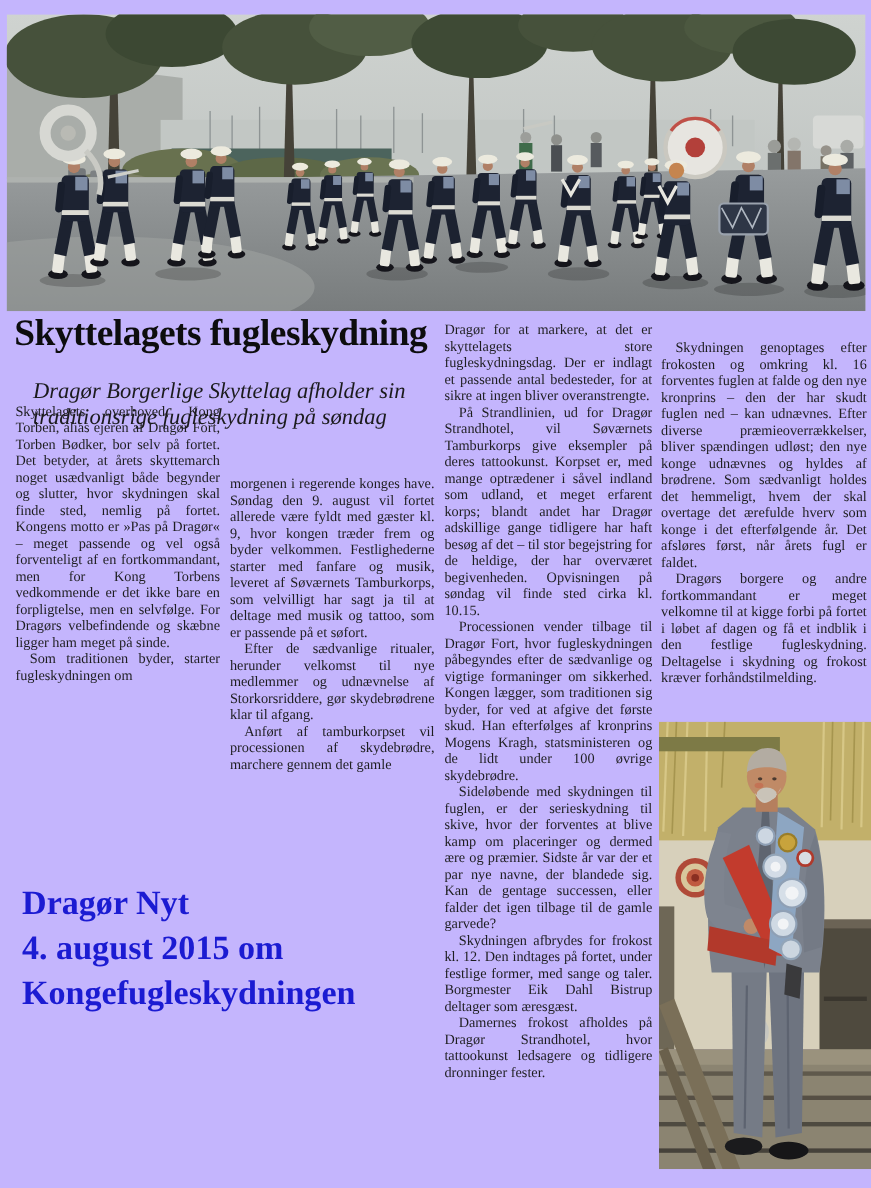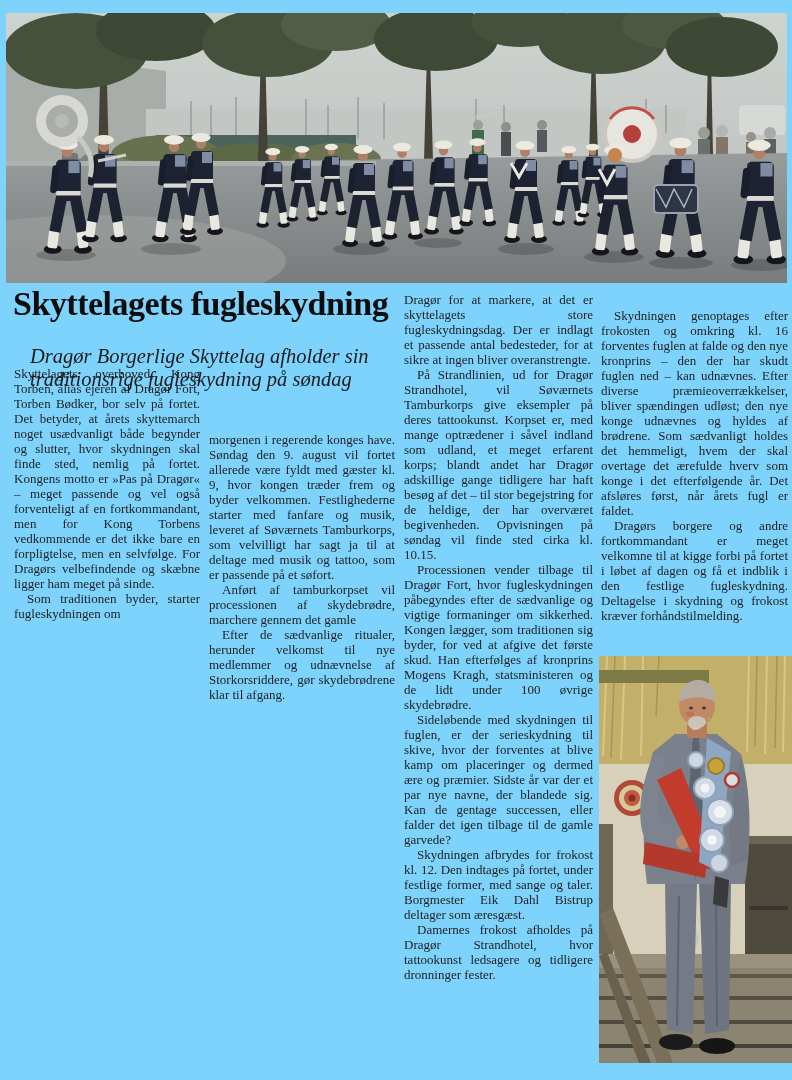--- a/index.html
+++ b/index.html
@@ -1,17 +1,17 @@
 <!DOCTYPE html>
 <html lang="da"><head>
 <meta charset="utf-8">
 <style>
   html,body{margin:0;padding:0;background:#ffffff;}
   .page{
-    position:relative;width:792px;height:1080px;background:#7dd3fc;
+    position:relative;width:792px;height:1080px;background:#c4b5fd;
     font-family:"Liberation Serif","DejaVu Serif",serif;color:#1e1e20;
     overflow:hidden;
   }
   figure{margin:0;padding:0;}
   .photo-top{position:absolute;left:6px;top:13px;width:781px;height:270px;overflow:hidden;}
   .photo-man{position:absolute;left:599px;top:656px;width:193px;height:407px;overflow:hidden;}
   .headline{
     position:absolute;left:13px;top:286px;width:386px;margin:0;
     font-size:34px;line-height:36px;font-weight:700;color:#0d0d0e;letter-spacing:-0.5px;
   }
@@ -208,36 +208,41 @@
 
   <h1 class="headline">Skyttelagets fugleskydning</h1>
   <h2 class="subhead">Dragør Borgerlige Skyttelag afholder sin traditionsrige fugleskydning på søndag</h2>
 
   <div class="col col1">
       <p class="">Skyttelagets overhoved, Kong Torben, alias ejeren af Dragør Fort, Torben Bødker, bor selv på fortet. Det betyder, at årets skyttemarch noget usædvanligt både begynder og slutter, hvor skydningen skal finde sted, nemlig på fortet. Kongens motto er »Pas på Dragør« – meget passende og vel også forventeligt af en fortkommandant, men for Kong Torbens vedkommende er det ikke bare en forpligtelse, men en selvfølge. For Dragørs velbefindende og skæbne ligger ham meget på sinde.</p>
       <p class="indent">Som traditionen byder, starter fugleskydningen om</p>
     </div>
   <div class="col col2">
       <p class="">morgenen i regerende konges have. Søndag den 9. august vil fortet allerede være fyldt med gæster kl. 9, hvor kongen træder frem og byder velkommen. Festlighederne starter med fanfare og musik, leveret af Søværnets Tamburkorps, som velvilligt har sagt ja til at deltage med musik og tattoo, som er passende på et søfort.</p>
+      <p class="indent">Efter de sædvanlige ritualer, herunder velkomst til nye medlemmer og udnævnelse af Storkorsriddere, gør skydebrødrene klar til afgang.</p>
       <p class="indent">Anført af tamburkorpset vil processionen af skydebrødre, marchere gennem det gamle</p>
-      <p class="indent">Efter de sædvanlige ritualer, herunder velkomst til nye medlemmer og udnævnelse af Storkorsriddere, gør skydebrødrene klar til afgang.</p>
     </div>
   <div class="col col3">
       <p class="">Dragør for at markere, at det er skyttelagets store fugleskydningsdag. Der er indlagt et passende antal bedesteder, for at sikre at ingen bliver overanstrengte.</p>
       <p class="indent">På Strandlinien, ud for Dragør Strandhotel, vil Søværnets Tamburkorps give eksempler på deres tattookunst. Korpset er, med mange optrædener i såvel indland som udland, et meget erfarent korps; blandt andet har Dragør adskillige gange tidligere har haft besøg af det – til stor begejstring for de heldige, der har overværet begivenheden. Opvisningen på søndag vil finde sted cirka kl. 10.15.</p>
       <p class="indent">Processionen vender tilbage til Dragør Fort, hvor fugleskydningen påbegyndes efter de sædvanlige og vigtige formaninger om sikkerhed. Kongen lægger, som traditionen sig byder, for ved at afgive det første skud. Han efterfølges af kronprins Mogens Kragh, statsministeren og de lidt under 100 øvrige skydebrødre.</p>
       <p class="indent">Sideløbende med skydningen til fuglen, er der serieskydning til skive, hvor der forventes at blive kamp om placeringer og dermed ære og præmier. Sidste år var der et par nye navne, der blandede sig. Kan de gentage successen, eller falder det igen tilbage til de gamle garvede?</p>
       <p class="indent">Skydningen afbrydes for frokost kl. 12. Den indtages på fortet, under festlige former, med sange og taler. Borgmester Eik Dahl Bistrup deltager som æresgæst.</p>
       <p class="indent">Damernes frokost afholdes på Dragør Strandhotel, hvor tattookunst ledsagere og tidligere dronninger fester.</p>
     </div>
   <div class="col col4">
       <p class="indent">Skydningen genoptages efter frokosten og omkring kl. 16 forventes fuglen at falde og den nye kronprins – den der har skudt fuglen ned – kan udnævnes. Efter diverse præmieoverrækkelser, bliver spændingen udløst; den nye konge udnævnes og hyldes af brødrene. Som sædvanligt holdes det hemmeligt, hvem der skal overtage det ærefulde hverv som konge i det efterfølgende år. Det afsløres først, når årets fugl er faldet.</p>
       <p class="indent">Dragørs borgere og andre fortkommandant er meget velkomne til at kigge forbi på fortet i løbet af dagen og få et indblik i den festlige fugleskydning. Deltagelse i skydning og frokost kræver forhåndstilmelding.</p>
     </div>
 
+  <div class="caption" style="color: rgb(27, 27, 210);">
+    <div>Dragør Nyt</div>
+    <div>4. august 2015 om</div>
+    <div>Kongefugleskydningen</div>
+  </div>
 
   <figure class="photo-man" aria-label="Skyttekonge i grå habit med rødt skærf og medaljer">
     <svg width="193" height="407" viewBox="0 0 193 407" xmlns="http://www.w3.org/2000/svg">
 
       <rect width="193" height="110" fill="#c2b06a"></rect>
       <g stroke="#d7c787" stroke-width="2">
         <line x1="8" y1="0" x2="4" y2="100"></line>
           <line x1="26" y1="0" x2="22" y2="104"></line>
         <line x1="44" y1="0" x2="42" y2="100"></line>
           <line x1="150" y1="0" x2="148" y2="96"></line>

